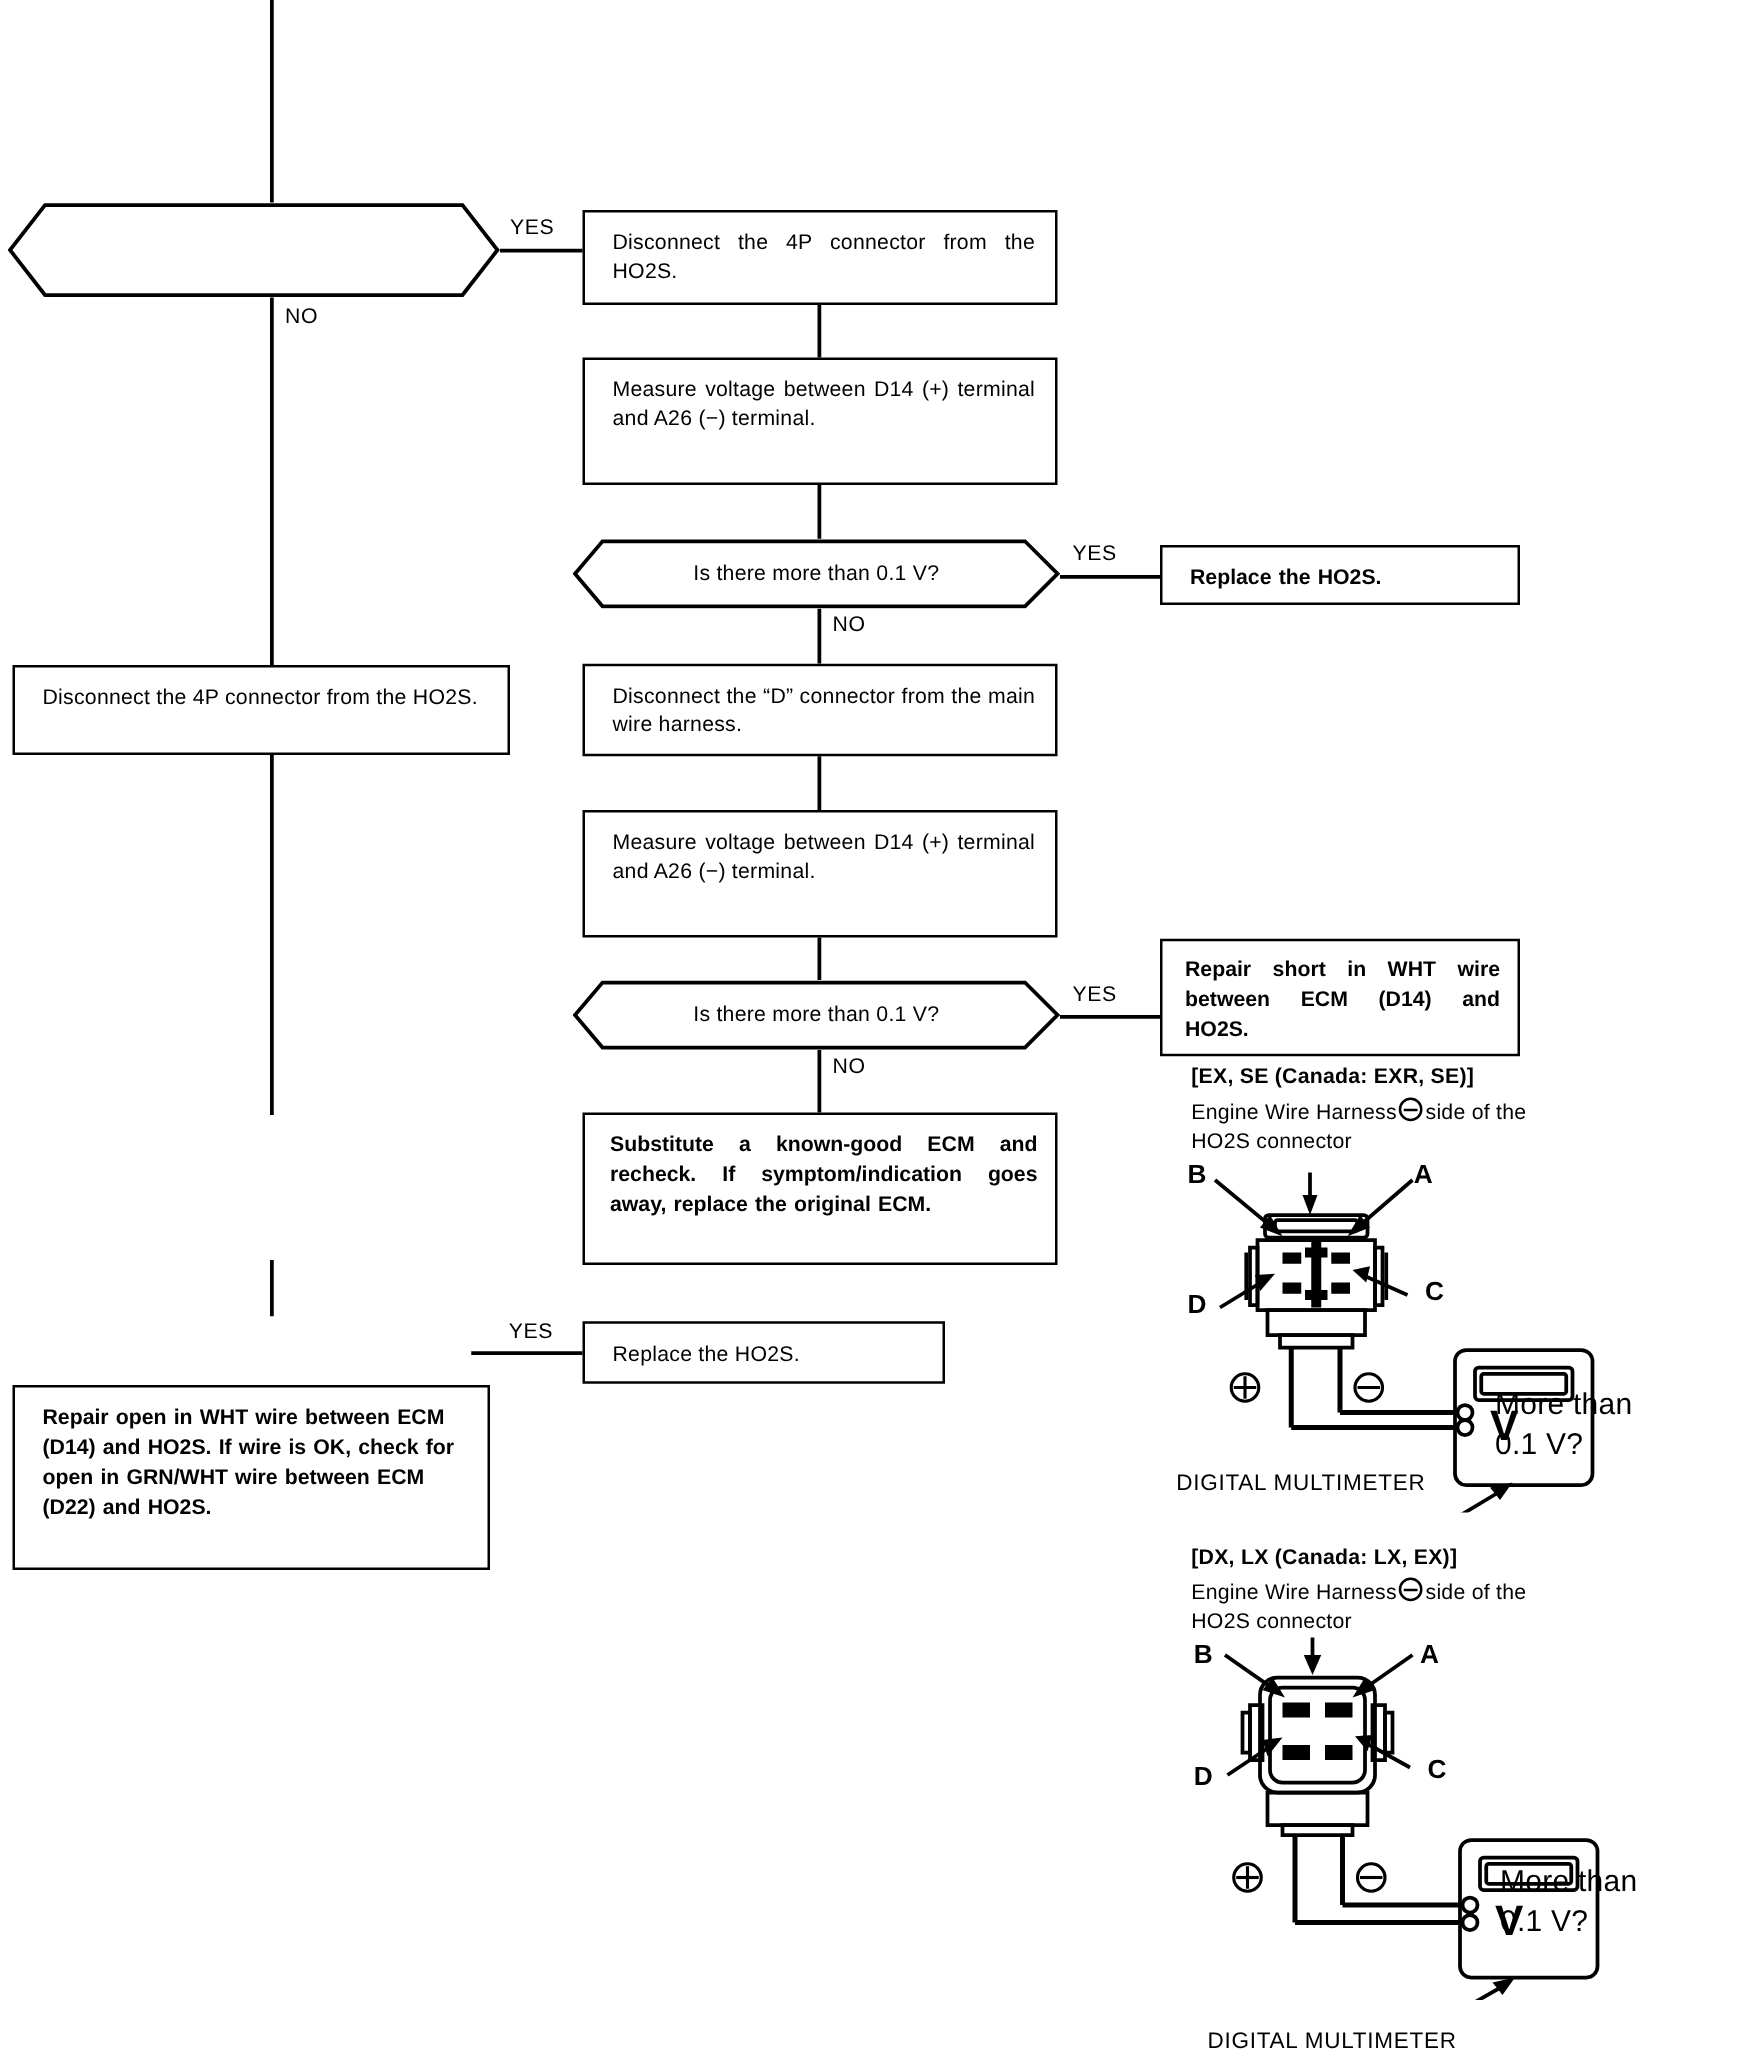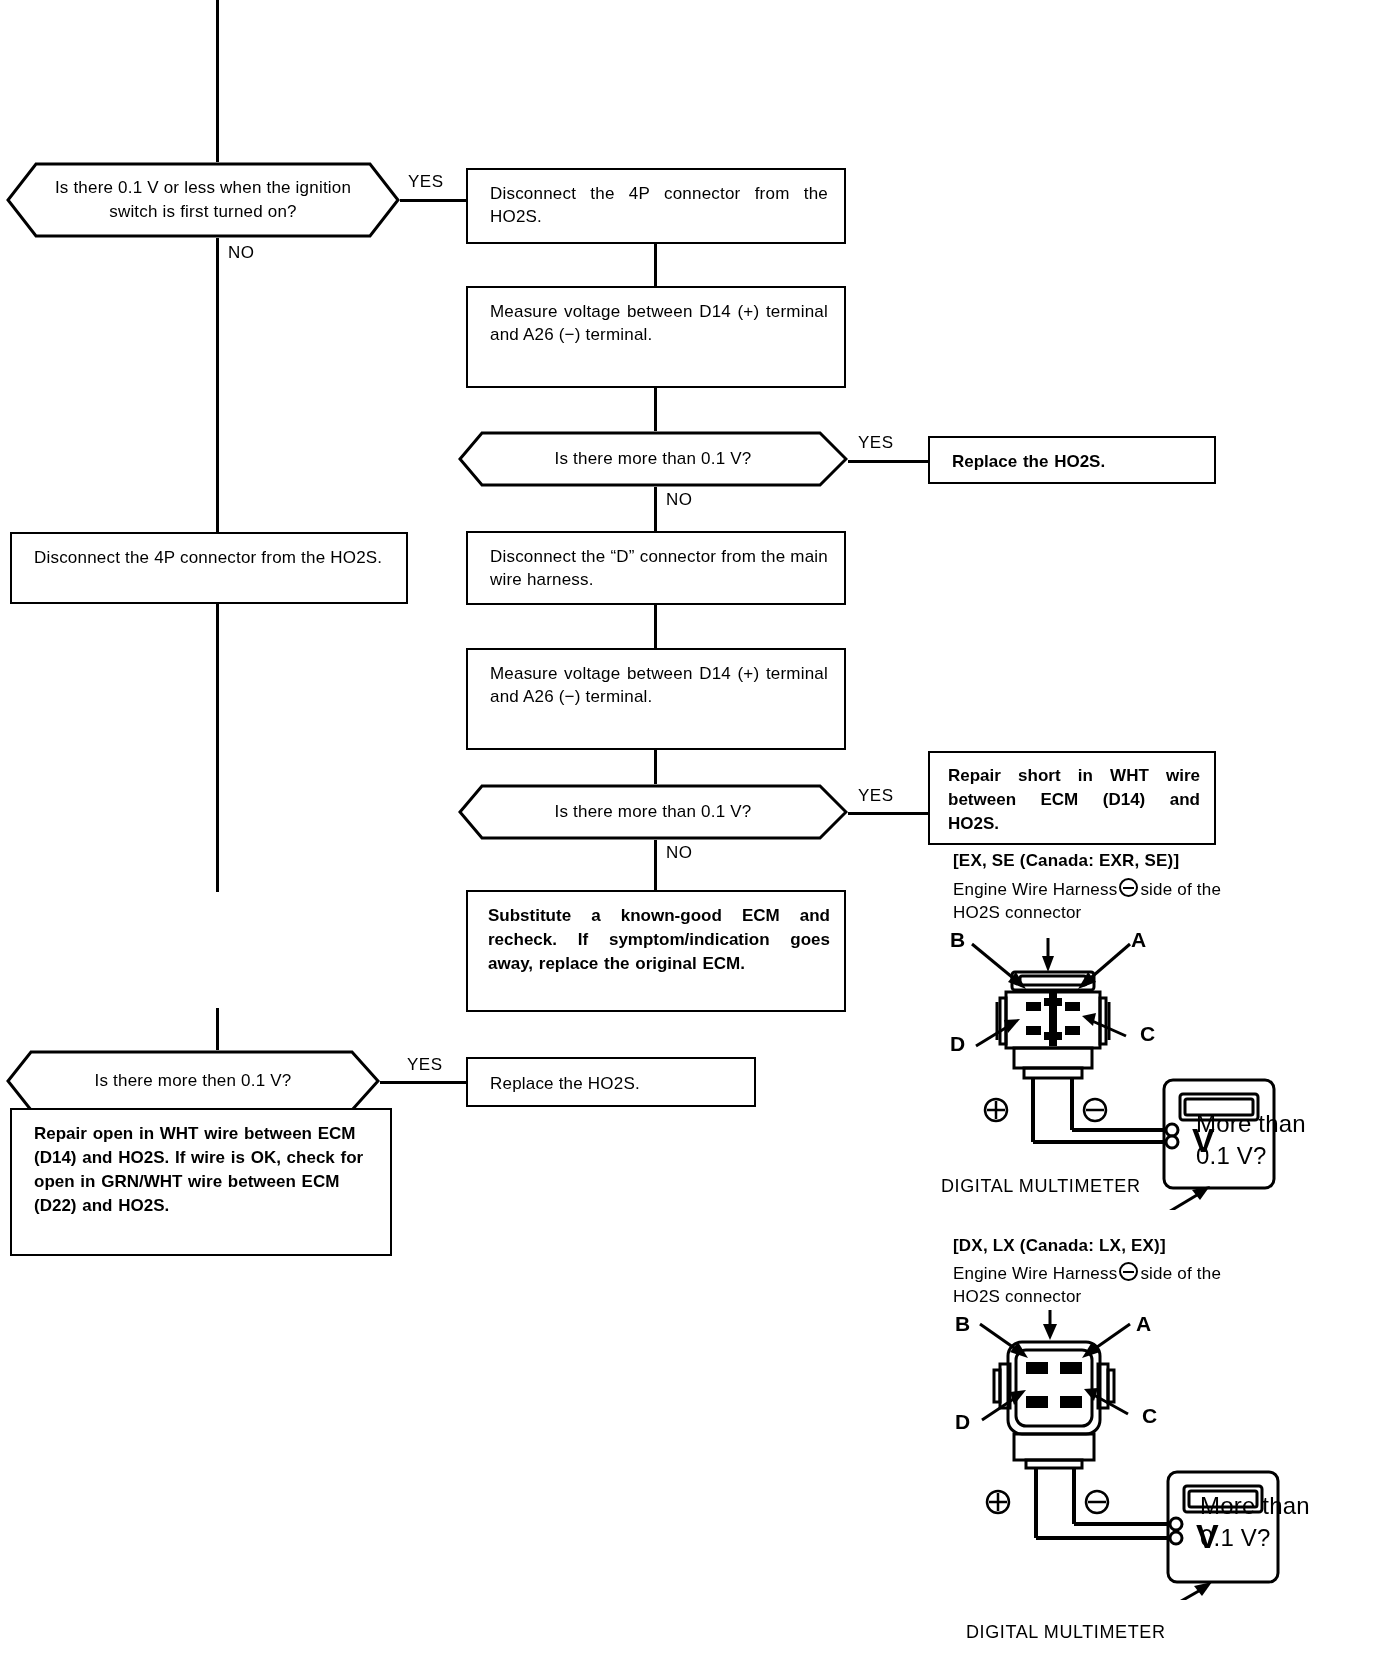--- a/index.html
+++ b/index.html
@@ -72,34 +72,27 @@
   <div class="line vline" style="left:654px;top:840px;height:52px;"></div>
 
   <div class="line hline" style="left:843px;top:460px;width:85px;"></div>
   <div class="line hline" style="left:843px;top:812px;width:85px;"></div>
   <div class="line hline" style="left:377px;top:1081px;width:90px;"></div>
 
   <div class="hex" style="left:6px;top:162px;width:394px;height:76px;">
     <svg class="hexsvg" viewBox="0 0 394 76" preserveAspectRatio="none" aria-hidden="true">
       <polygon points="30,2 364,2 392,38 364,74 30,74 2,38" fill="#fff" stroke="#000" stroke-width="3"></polygon>
     </svg>
-    <span class="hextxt" style="white-space:normal;line-height:1.4;padding:0 34px;">Is there 0.1 V or less when the ignition switch is first turned on?</span>
   </div>
   <div class="lbl" style="left:405px;top:172px;">YES</div>
   <div class="lbl" style="left:225px;top:243px;">NO</div>
 
   <div class="box just" style="left:10px;top:532px;width:398px;height:72px;">Disconnect the 4P connector from the HO2S.</div>
 
 
-  <div class="hex" style="left:6px;top:1050px;width:374px;height:62px;">
-    <svg class="hexsvg" viewBox="0 0 374 62" preserveAspectRatio="none" aria-hidden="true">
-      <polygon points="25,2 346,2 372,31 346,60 25,60 2,31" fill="#fff" stroke="#000" stroke-width="3"></polygon>
-    </svg>
-    <span class="hextxt">Is there more then 0.1 V?</span>
-  </div>
   <div class="lbl" style="left:404px;top:1055px;">YES</div>
   <div class="lbl" style="left:225px;top:1112px;">NO</div>
 
   <div class="box" style="left:466px;top:1057px;width:290px;height:50px;padding-top:13px;">Replace the HO2S.</div>
 
   <div class="box bold" style="left:10px;top:1108px;width:382px;height:148px;padding:12px 14px 10px 22px;line-height:1.42;">Repair open in WHT wire between ECM (D14) and HO2S. If wire is OK, check for open in GRN/WHT wire between ECM (D22) and HO2S.</div>
 
   <div class="box just" style="left:466px;top:168px;width:380px;height:76px;">Disconnect the 4P connector from the HO2S.</div>
 
   <div class="box just" style="left:466px;top:286px;width:380px;height:102px;">Measure voltage between D14 (+) terminal and A26 (−) terminal.</div>

